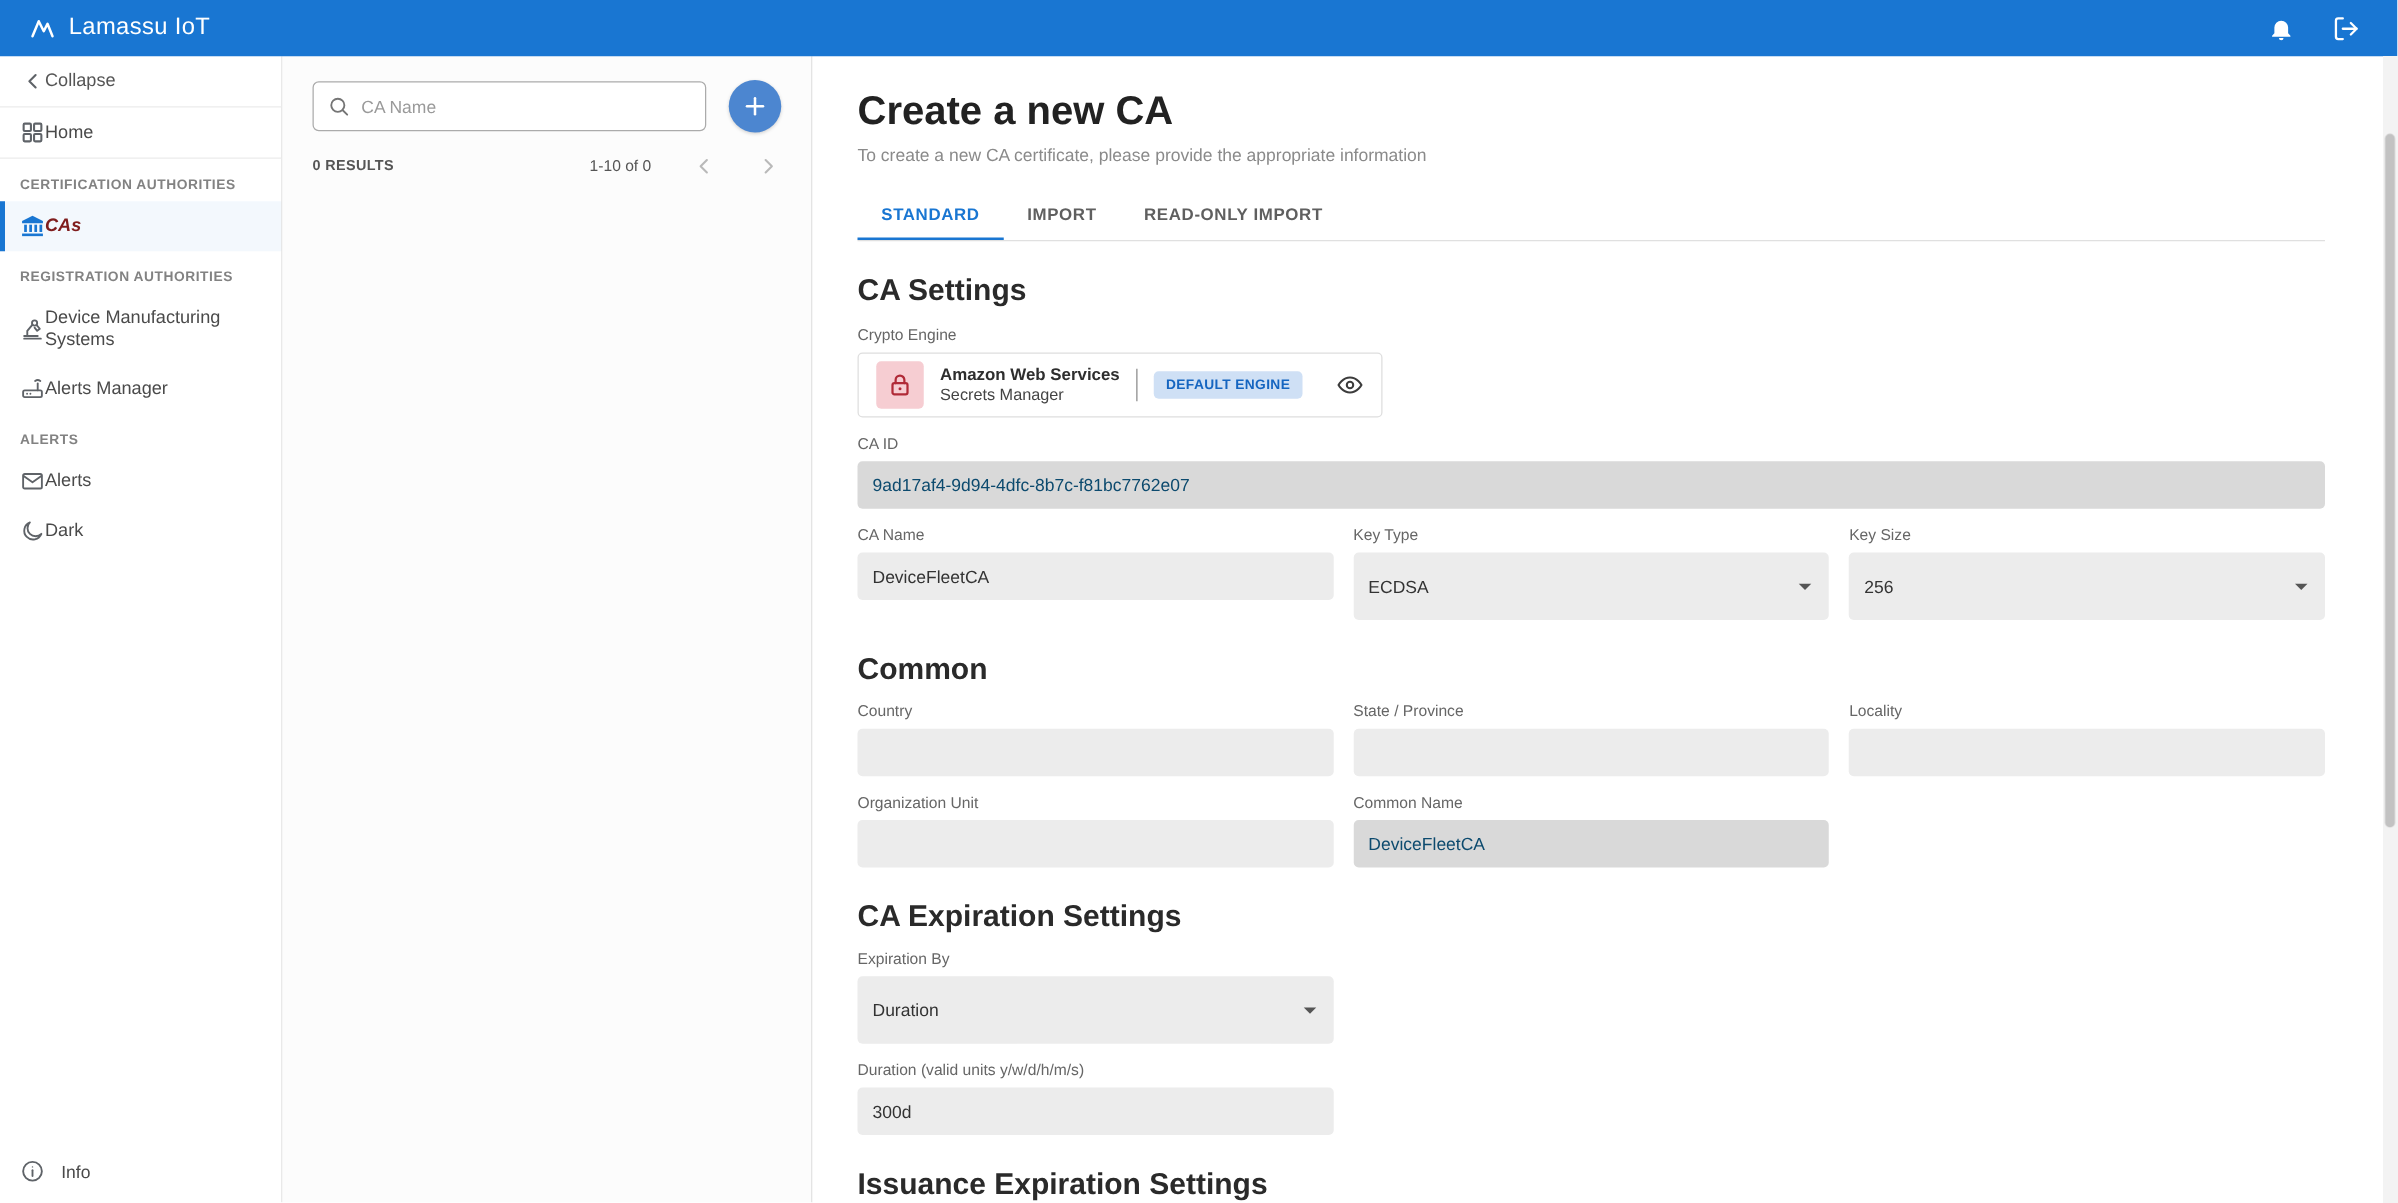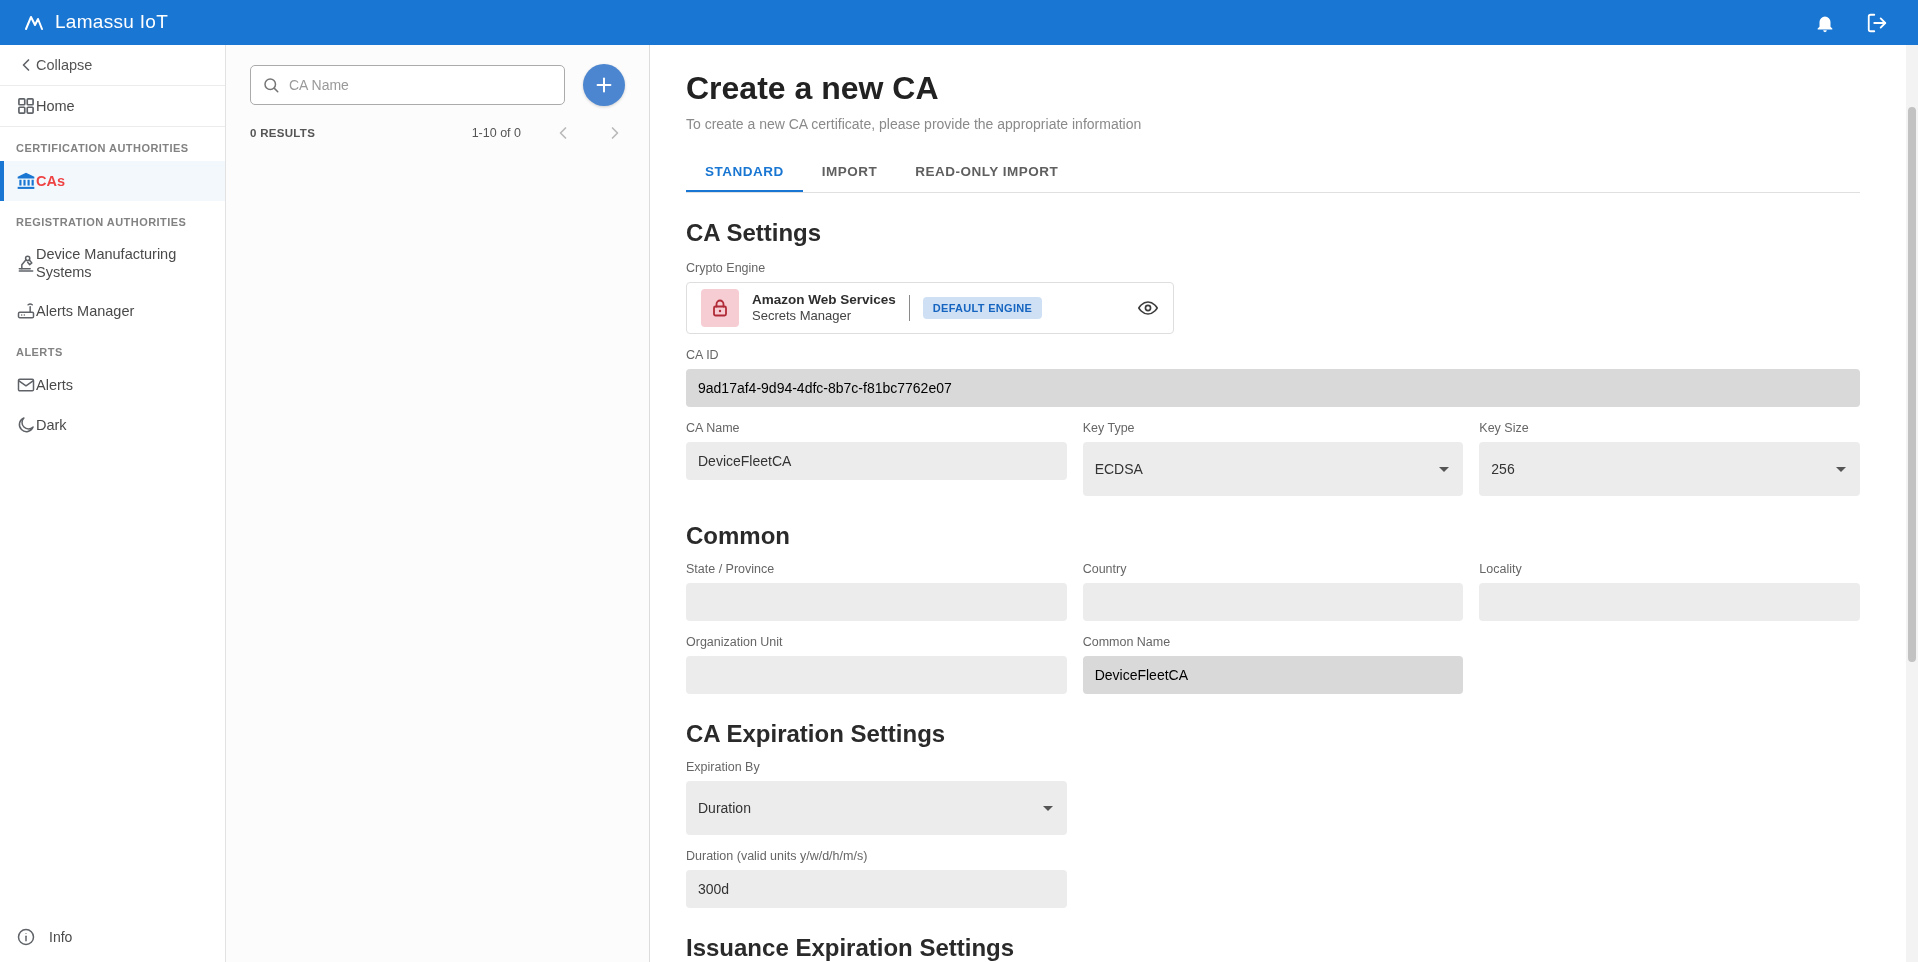--- a/index.html
+++ b/index.html
@@ -20,22 +20,22 @@
   .sidebar { width:226px; background:#fff; border-right:1px solid #e2e2e2;
     display:flex; flex-direction:column; flex:none; }
   .side-row { display:flex; align-items:center; padding:10px 16px;
     font-size:14.5px; color:#4a4a4a; cursor:pointer; }
   .side-row .side-icon { width:20px; height:20px; flex:none; color:#5f6368; }
   .collapse-row { border-bottom:1px solid #ececec; color:#555; }
   .home-row { border-bottom:1px solid #ececec; }
   .section-header { font-size:11px; font-weight:700; color:#828282; letter-spacing:.45px;
     padding:15px 16px 7px; }
   .side-item { line-height:1.25; }
-  .side-item.active { color:#ef4444; font-weight:700; border-left:4px solid #1976d2;
-    padding-left:12px; background:rgba(25,118,210,.05); }
+  .side-item.active { color:#7f1d1d; font-weight:700; border-left:4px solid #1976d2;
+    padding-left:12px; background:rgba(25,118,210,.05);font-style:italic; }
   .side-item.active .side-icon { color:#1976d2; }
   .sidebar-footer { margin-top:auto; display:flex; align-items:center; gap:13px;
     padding:15px 16px; font-size:14px; color:#4a4a4a; cursor:pointer; }
   .sidebar-footer .side-icon { width:20px; height:20px; color:#5f6368; }
 
   
   .list-panel { width:424px; flex:none; background:#fcfcfc; border-right:1px solid #dcdcdc;
     padding:19px 24px; }
   .search-row { display:flex; align-items:center; gap:18px; }
   .search-box { flex:1; height:40px; background:#fff; border:1px solid #ababab; border-radius:5px;
@@ -62,32 +62,32 @@
   .tab { padding:13px 19px 11px; font-size:13.5px; font-weight:700; letter-spacing:.5px;
     color:#5f5f5f; cursor:pointer; border-bottom:2px solid transparent; }
   .tab.active { color:#1976d2; border-bottom-color:#1976d2; }
 
   .section-heading { margin-top:28px; font-size:24px; line-height:24px; font-weight:700; color:#2a2a2a; }
   .field-label { font-size:12.5px; line-height:15px; color:#666; }
   .field-group { margin-top:14px; }
   .field-group .field-label { margin-bottom:6px; }
   .filled-input { display:block; width:100%; height:38px; background:#ececec; border:none;
     border-radius:4px; padding:0 12px; font-size:14px; color:#333; font-family:inherit; outline:none; }
-  .filled-input.disabled { background:#d9d9d9; color:#000000; }
+  .filled-input.disabled { background:#d9d9d9; color:#0c4a6e; }
   .grid-3 { display:grid; grid-template-columns:1fr 1fr 1fr; gap:16px; margin-top:14px; }
   .grid-3 .field-group { margin-top:0; }
   .select { height:54px; background:#ececec; border-radius:4px; display:flex; align-items:center;
     padding:0 14px 0 12px; font-size:14px; color:#333; cursor:pointer; }
   .dd-arrow { margin-left:auto; width:0; height:0; border-left:5px solid transparent;
     border-right:5px solid transparent; border-top:5.5px solid #555; }
   .third-width { width:calc((100% - 32px)/3); }
 
   
   .crypto-label { margin-top:16px; }
-  .engine-card { margin-top:6px; width:488px; border:1px solid #dedede; border-radius:4px;
+  .engine-card { margin-top:6px; width:420px; border:1px solid #dedede; border-radius:4px;
     display:flex; align-items:center; gap:13px; padding:6px 14px; height:52px; }
   .aws-icon { width:38px; height:38px; border-radius:4px; background:#f6cdd2;
     display:flex; align-items:center; justify-content:center; flex:none; }
   .aws-icon svg { width:24px; height:24px; }
   .engine-text { line-height:1.3; }
   .engine-name { font-size:13.5px; font-weight:700; color:#2e2e2e; }
   .engine-type { font-size:13px; color:#444; }
   .vert-divider { width:1px; height:26px; background:#8a8a8a; flex:none; }
   .engine-chip { background:#cfe0f5; color:#1565c0; font-size:11px; font-weight:700;
     letter-spacing:.3px; padding:5px 10px; border-radius:4px; white-space:nowrap; }
@@ -287,25 +287,25 @@
           <span>256</span>
           <span class="dd-arrow"></span>
         </div>
       </div>
     </div>
 
     <h2 class="section-heading">Common</h2>
 
     <div class="grid-3">
       <div class="field-group">
+        <div class="field-label">Country</div>
+        <input class="filled-input" value="" style="">
+      </div>
+      <div class="field-group">
         <div class="field-label">State / Province</div>
-        <input class="filled-input" value="" style="">
-      </div>
-      <div class="field-group">
-        <div class="field-label">Country</div>
         <input class="filled-input" value="" style="">
       </div>
       <div class="field-group">
         <div class="field-label">Locality</div>
         <input class="filled-input" value="" style="">
       </div>
     </div>
 
     <div class="grid-3">
       <div class="field-group">

